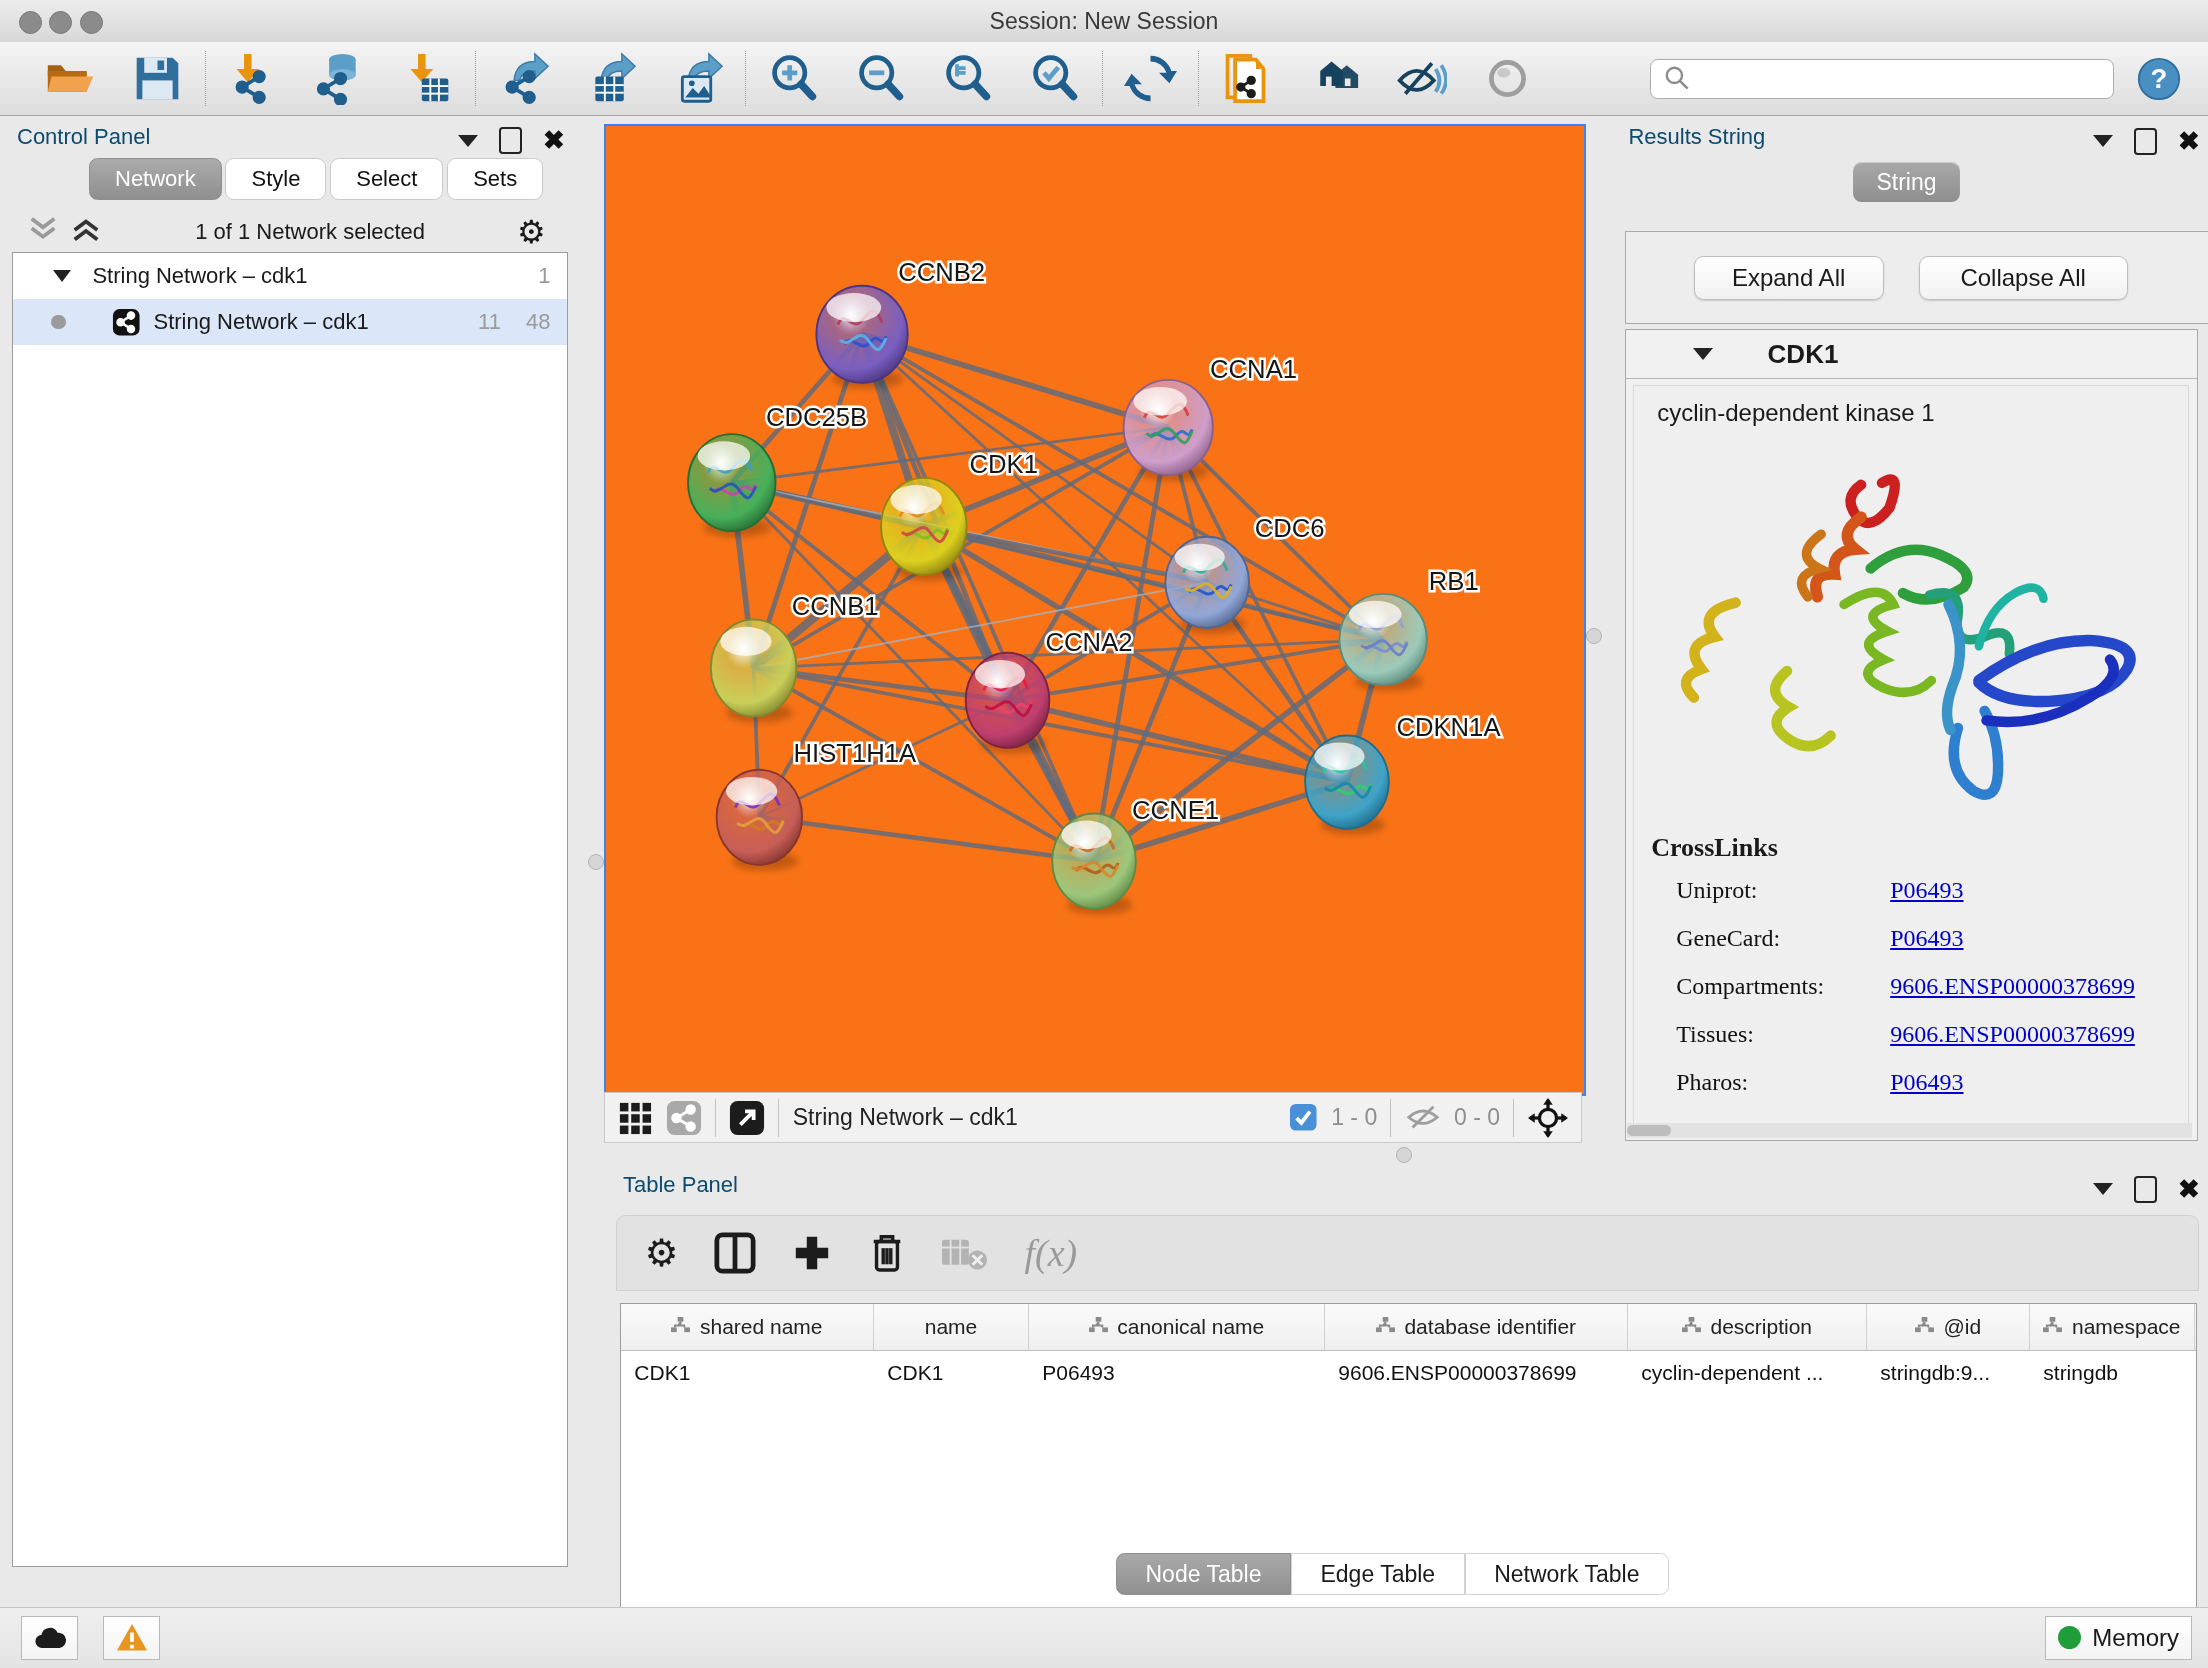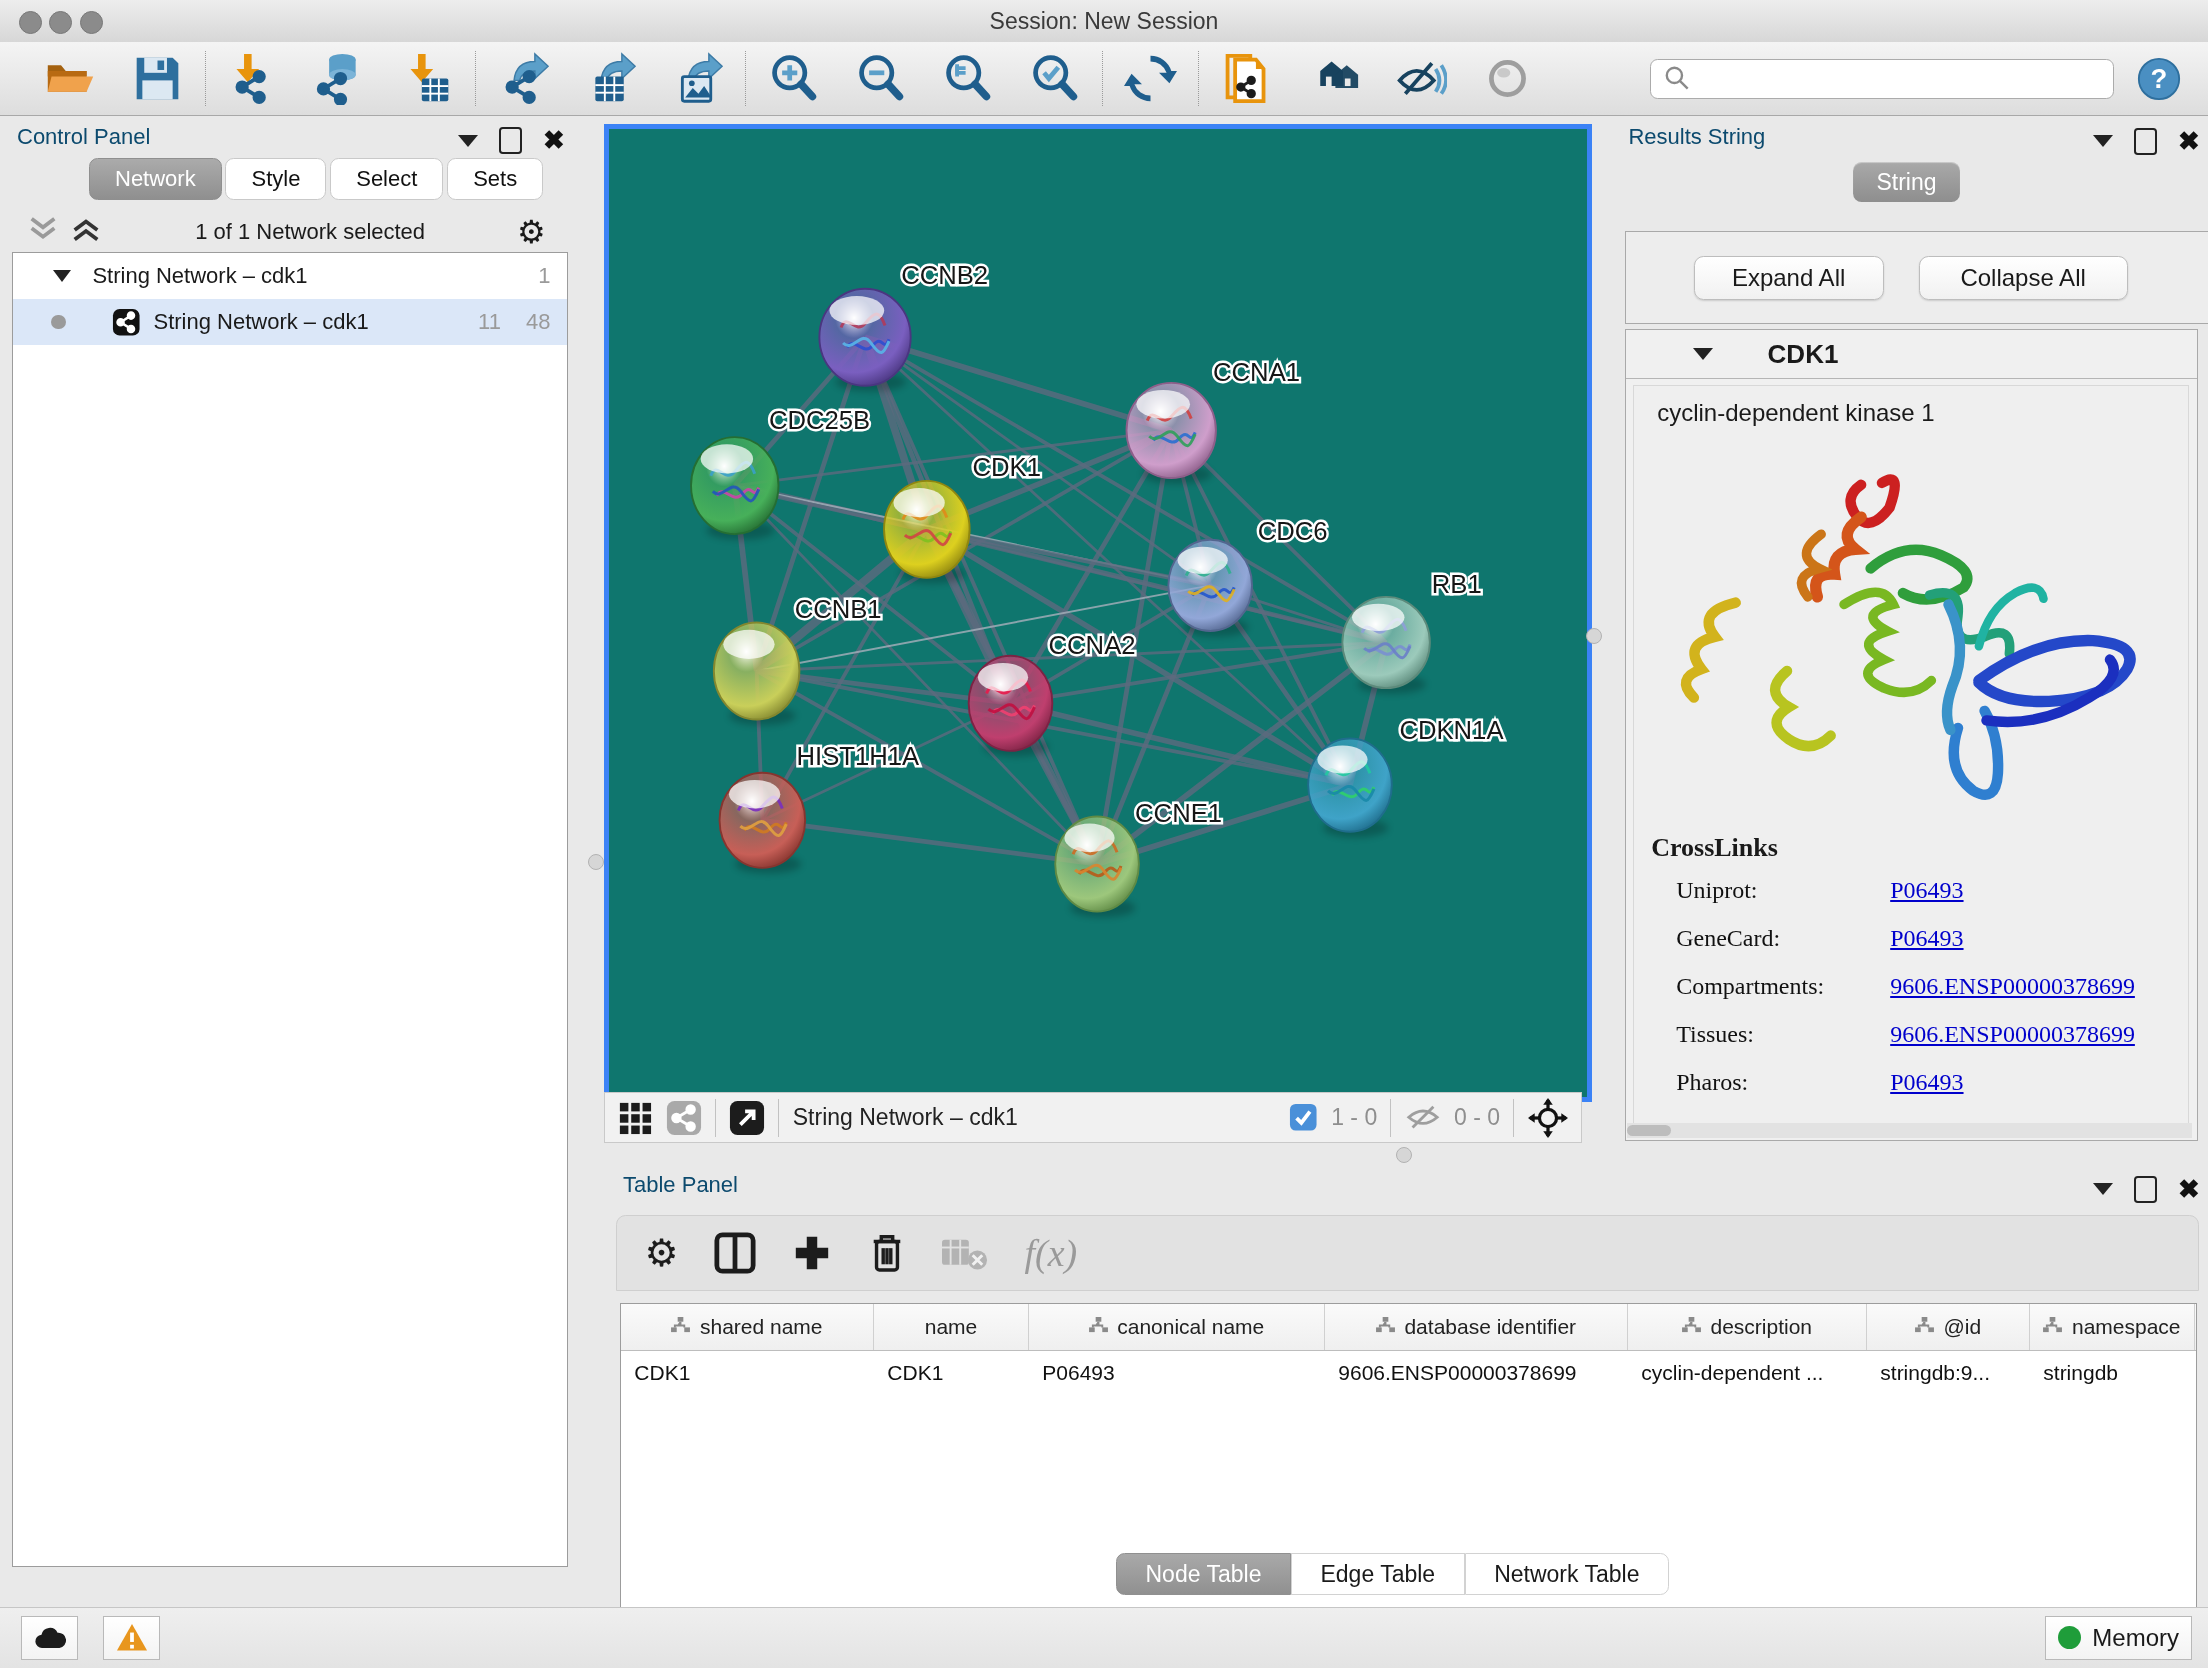--- a/index.html
+++ b/index.html
@@ -26,21 +26,21 @@
   .ph-close{font-size:26px;font-weight:bold;color:#111;line-height:23px;}
   
   #cp-tabs{display:flex;gap:3.8px;}
   .tabbtn{height:40px;line-height:40px;padding:0 25px;border-radius:8.6px;font-size:22px;background:#fff;border:1px solid #c9c9c9;color:#111;text-align:center;}
   .tabbtn.sel{background:linear-gradient(#ababab,#8f8f8f);border-color:#8f8f8f;color:#fff;}
   #cp-summary{display:flex;align-items:center;font-size:22px;}
   #cp-tree{background:#fff;border:1.9px solid #9c9c9c;}
   .tree-row{display:flex;align-items:center;height:46px;font-size:22px;}
   .tree-count{color:#9a9a9a;}
   
-  #net-canvas{background:#0f766e;border:5px solid #3b82f6;}
+  #net-canvas{background:#f97316;border:2px solid #3b82f6;}
   #net-footer{background:#f1f1f1;border:1px solid #c9c9c9;display:flex;align-items:center;padding:0 13.3px;box-sizing:border-box;gap:13.3px;}
   .nf-sep{width:0;height:38px;border-left:1px solid #c2c2c2;}
   .nf-text{font-size:23px;color:#222;}
   .nf-count{font-size:23px;color:#8e8e8e;}
   
   .res-box{border:1.9px solid #a9a9a9;background:#ededed;}
   .res-btn{background:linear-gradient(#ffffff,#f1f1f1);border:1px solid #bdbdbd;border-radius:9.5px;font-size:24px;text-align:center;box-shadow:0 1px 1.9px rgba(0,0,0,.15);}
   #res-tab{background:linear-gradient(#a9a9a9,#8e8e8e);color:#fff;border-radius:8.6px;font-size:23px;text-align:center;box-shadow:inset 0 1px 1px rgba(255,255,255,.4);}
   #res-section-hdr{border-bottom:1.9px solid #b5b5b5;display:flex;align-items:center;}
   .serif{font-family:"Liberation Serif",serif;}

